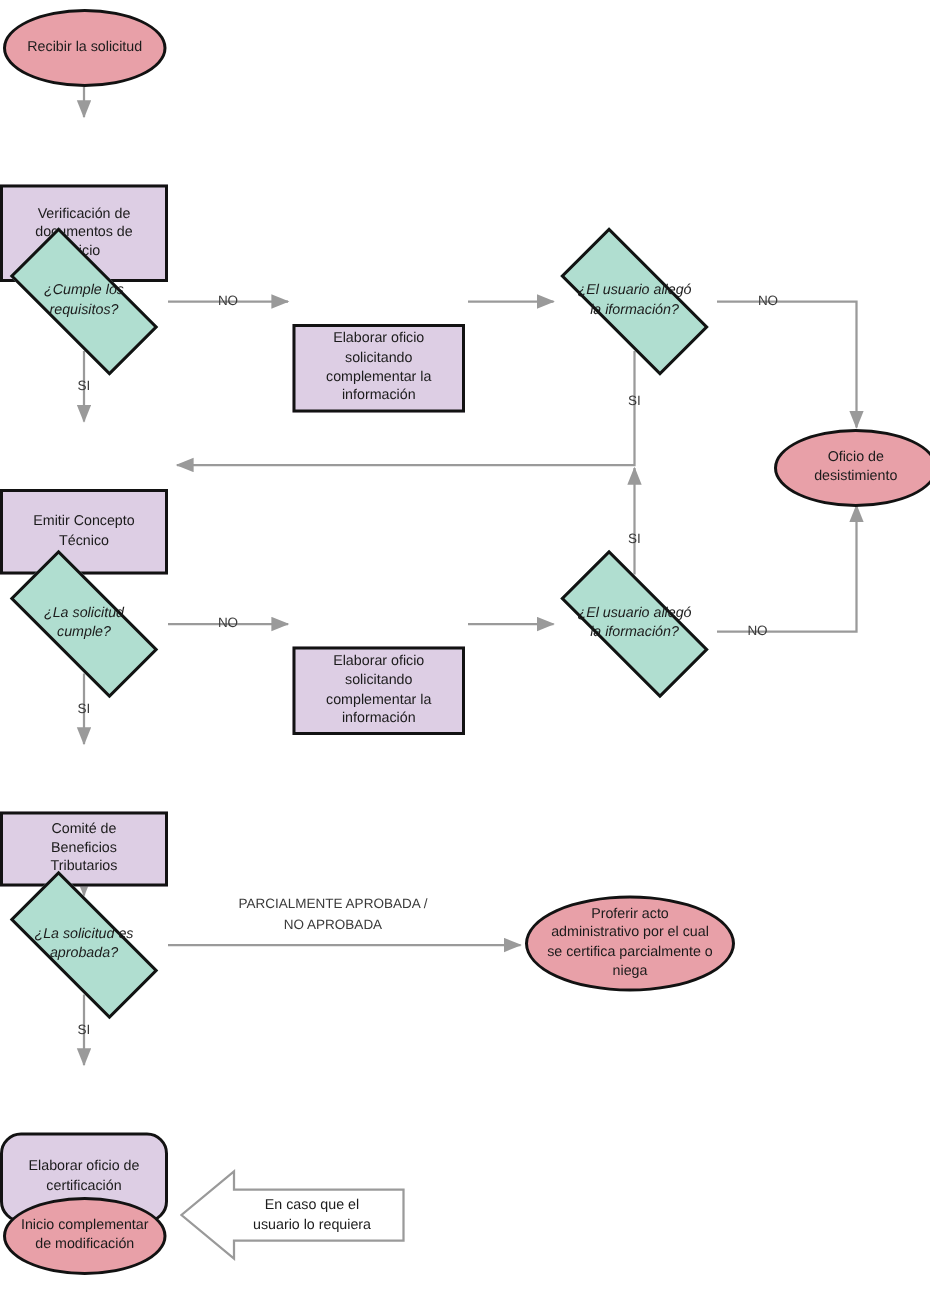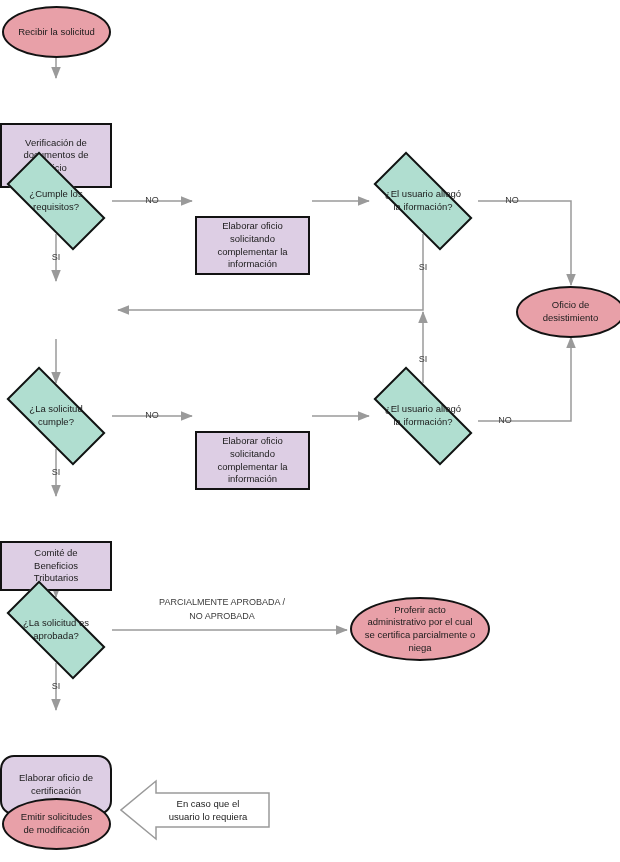--- a/index.html
+++ b/index.html
@@ -61,20 +61,21 @@
     position:absolute;
     left:0; top:0; right:0; bottom:0;
     background:#b0ded0;
     border:2px solid #121212;
     box-sizing:border-box;
     transform:rotate(45deg);
   }
   .dec .lbl{
     position:relative;
     z-index:3;
+    font-style:italic;
   }
   
   .edge-label{
     position:absolute;
     font-size:9px;
     color:#3a3a3a;
     white-space:pre-line;
     text-align:center;
     line-height:1.55;
     z-index:2;
@@ -177,20 +178,24 @@
     <span class="diamond-bg"></span>
     <span class="lbl">¿El usuario allegó
 la iformación?</span>
   </div>
 
   <div class="node term" style="left:516px;top:286px;width:109px;height:52px;">
     <span class="lbl">Oficio de
 desistimiento</span>
   </div>
 
+  <div class="node proc" style="left:0px;top:282px;width:112px;height:57px;">
+    <span class="lbl">Emitir Concepto
+Técnico</span>
+  </div>
 
   <div class="node dec" style="left:9px;top:393px;width:94px;height:46px;">
     <span class="diamond-bg"></span>
     <span class="lbl">¿La solicitud
 cumple?</span>
   </div>
 
   <div class="node proc" style="left:195px;top:387px;width:115px;height:59px;">
     <span class="lbl">Elaborar oficio
 solicitando
@@ -222,21 +227,21 @@
 se certifica parcialmente o
 niega</span>
   </div>
 
   <div class="node proc" style="left:0px;top:711px;width:112px;height:60px;border-radius:14px;">
     <span class="lbl">Elaborar oficio de
 certificación</span>
   </div>
 
   <div class="node term" style="left:2px;top:798px;width:109px;height:52px;">
-    <span class="lbl">Emitir solicitudes
+    <span class="lbl">Inicio complementar
 de modificación</span>
   </div>
 
   <div class="edge-label single" style="left:135px;top:194px;width:34px;">NO</div>
 
   <div class="edge-label single" style="left:40px;top:251px;width:32px;">SI</div>
 
   <div class="edge-label single" style="left:495px;top:194px;width:34px;">NO</div>
 
   <div class="edge-label single" style="left:407px;top:261px;width:32px;">SI</div>

